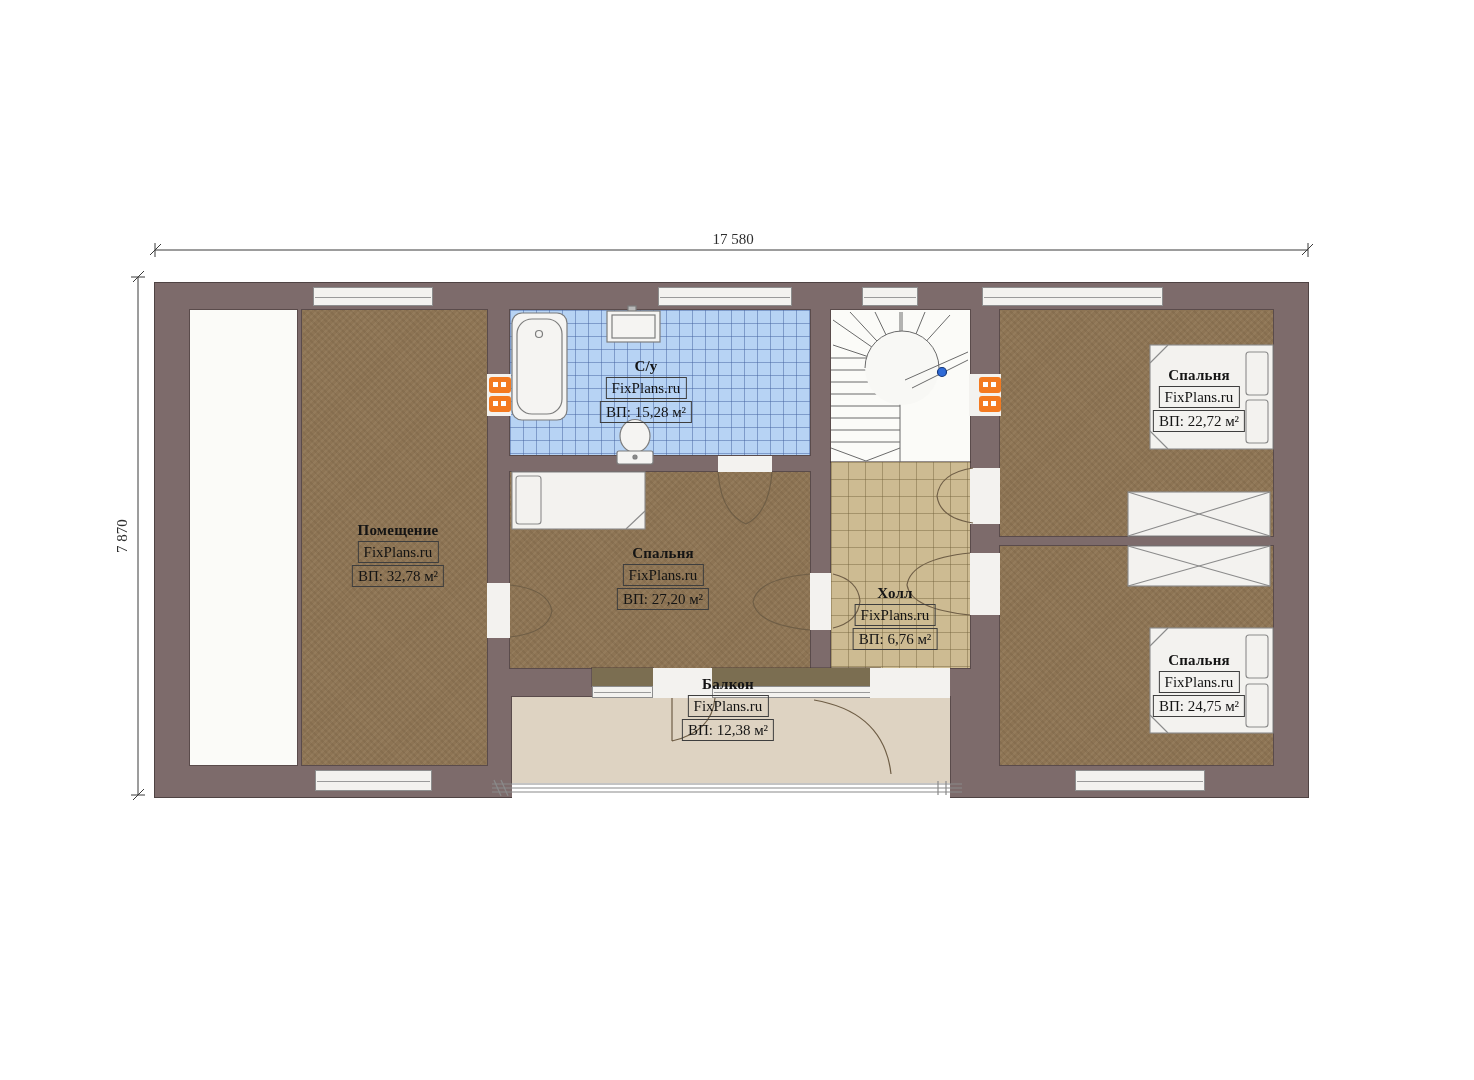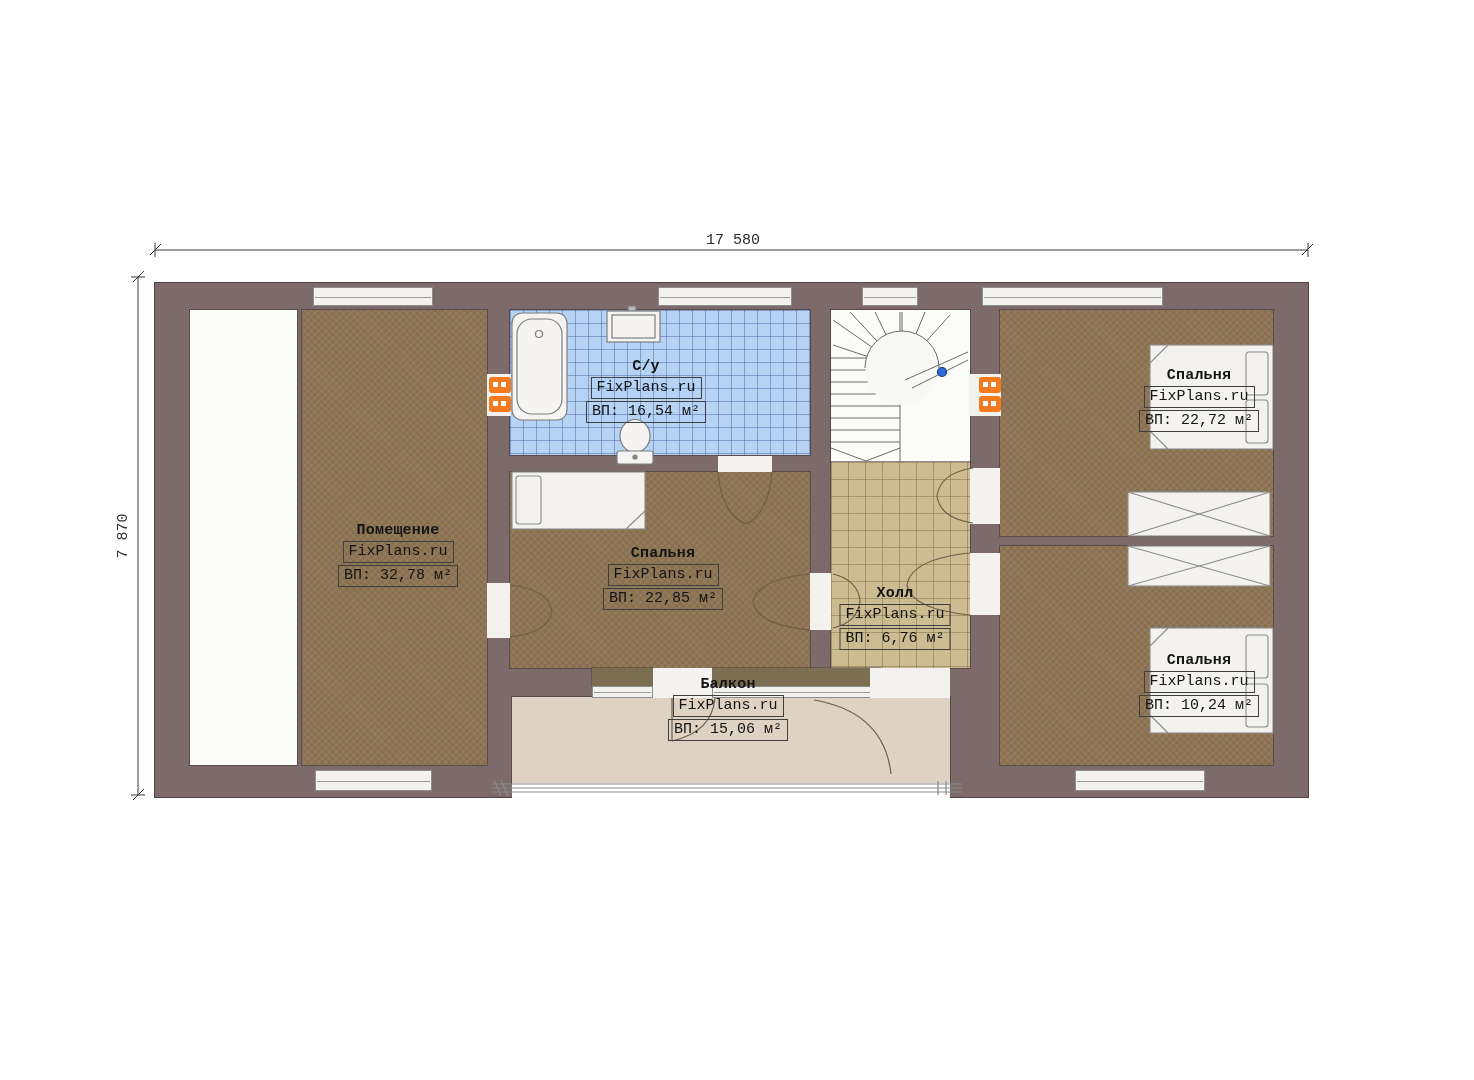--- a/index.html
+++ b/index.html
@@ -1,17 +1,17 @@
 <!DOCTYPE html>
 <html><head>
 <meta charset="utf-8">
 <style>
   html,body { margin:0; padding:0; background:#ffffff; }
   .canvas { position:relative; width:1314px; height:1080px; background:#ffffff;
-            font-family:Liberation Mono, monospace; overflow:hidden; }
+            font-family:Liberation Serif, serif; overflow:hidden; }
   .building { position:absolute; left:155px; top:283px; width:1153px; height:514px;
               background:#7d6b6b; outline:1px solid #4f4343; }
   .floor { position:absolute; box-shadow:0 0 0 1px rgba(62,50,50,.55); }
   .floor-white { background:#fbfbf8; }
   .floor-beige { background:#ded3c2; }
   .floor-brown { background-color:#8d7454;
      background-image:repeating-linear-gradient(45deg, rgba(40,28,12,.07) 0 2px, transparent 2px 5px),
                       repeating-linear-gradient(-45deg, rgba(255,240,210,.06) 0 2px, transparent 2px 5px); }
   .tile-blue { background-color:#b7d3f4;
      background-image:linear-gradient(rgba(70,100,160,.5) 1px, transparent 1px),
@@ -206,46 +206,46 @@
 
   <div class="rlabel" style="left:398px;top:522px;">
     <div class="rname">Помещение</div>
     <div class="rbox">FixPlans.ru</div>
     <div class="rbox">ВП: 32,78 м²</div>
   </div>
 
   <div class="rlabel" style="left:646px;top:358px;text-align:center;">
     <div class="rname">С/у</div>
     <div class="rbox">FixPlans.ru</div>
-    <div class="rbox">ВП: 16,54 м²</div>
+    <div class="rbox">ВП: 15,28 м²</div>
   </div>
 
   <div class="rlabel" style="left:663px;top:545px;">
     <div class="rname">Спальня</div>
     <div class="rbox">FixPlans.ru</div>
-    <div class="rbox">ВП: 22,85 м²</div>
+    <div class="rbox">ВП: 27,20 м²</div>
   </div>
 
   <div class="rlabel" style="left:895px;top:585px;align-items:center;">
     <div class="rname">Холл</div>
     <div class="rbox">FixPlans.ru</div>
     <div class="rbox">ВП: 6,76 м²</div>
   </div>
 
   <div class="rlabel" style="left:1199px;top:367px;">
     <div class="rname">Спальня</div>
     <div class="rbox">FixPlans.ru</div>
     <div class="rbox">ВП: 22,72 м²</div>
   </div>
 
   <div class="rlabel" style="left:1199px;top:652px;">
     <div class="rname">Спальня</div>
     <div class="rbox">FixPlans.ru</div>
-    <div class="rbox">ВП: 10,24 м²</div>
+    <div class="rbox">ВП: 24,75 м²</div>
   </div>
 
   <div class="rlabel" style="left:728px;top:676px;">
     <div class="rname">Балкон</div>
     <div class="rbox">FixPlans.ru</div>
-    <div class="rbox">ВП: 15,06 м²</div>
+    <div class="rbox">ВП: 12,38 м²</div>
   </div>
 
 </div>
 
 </body></html>

